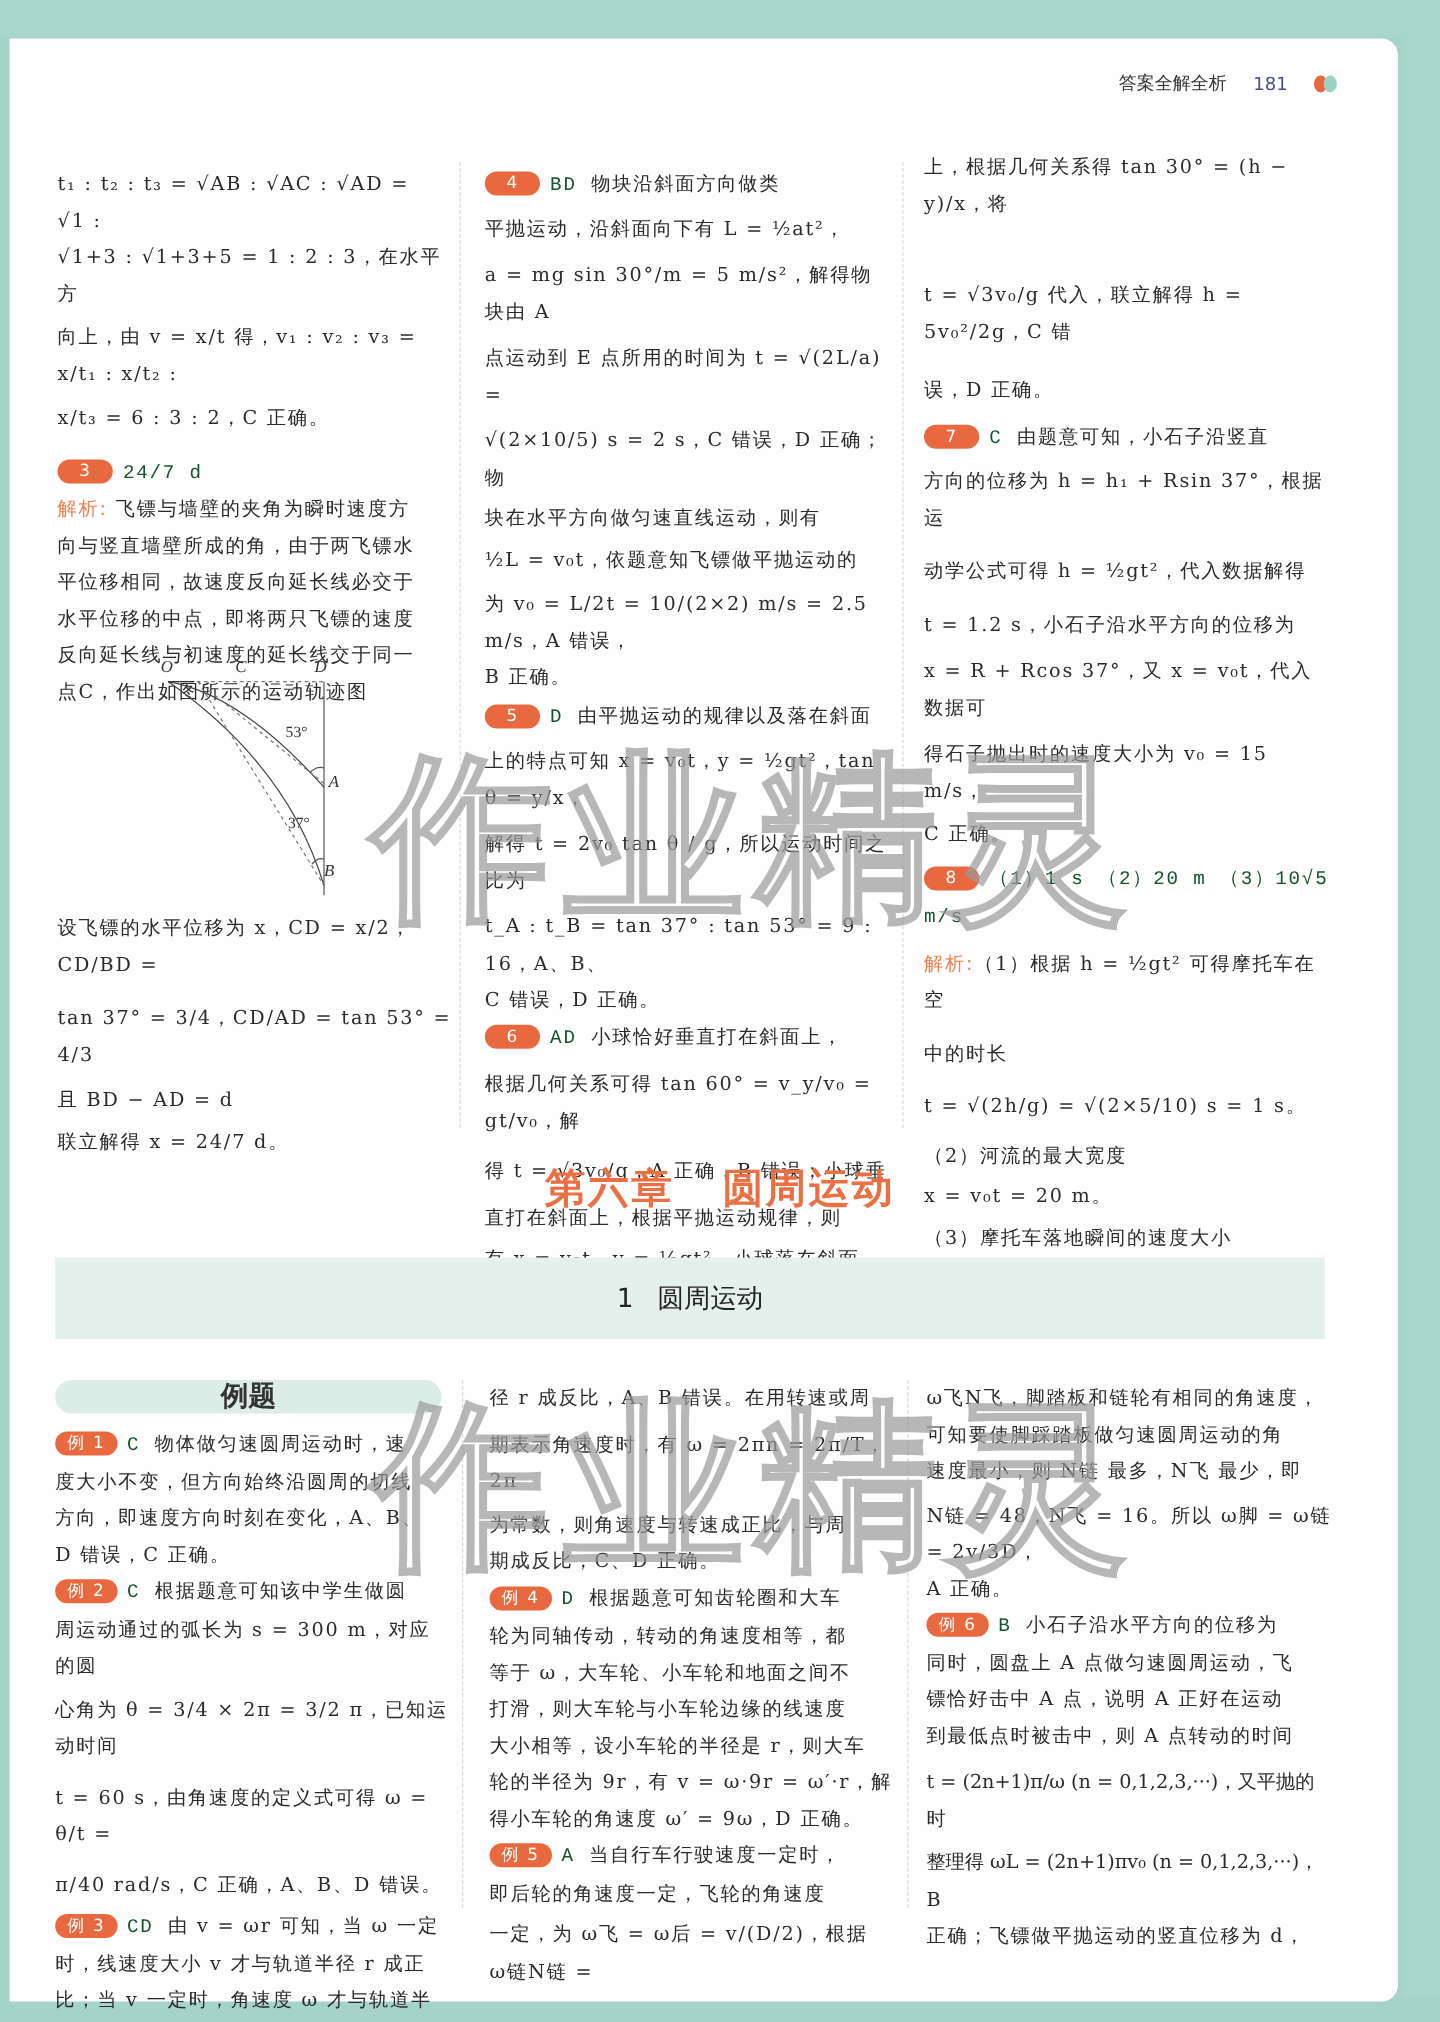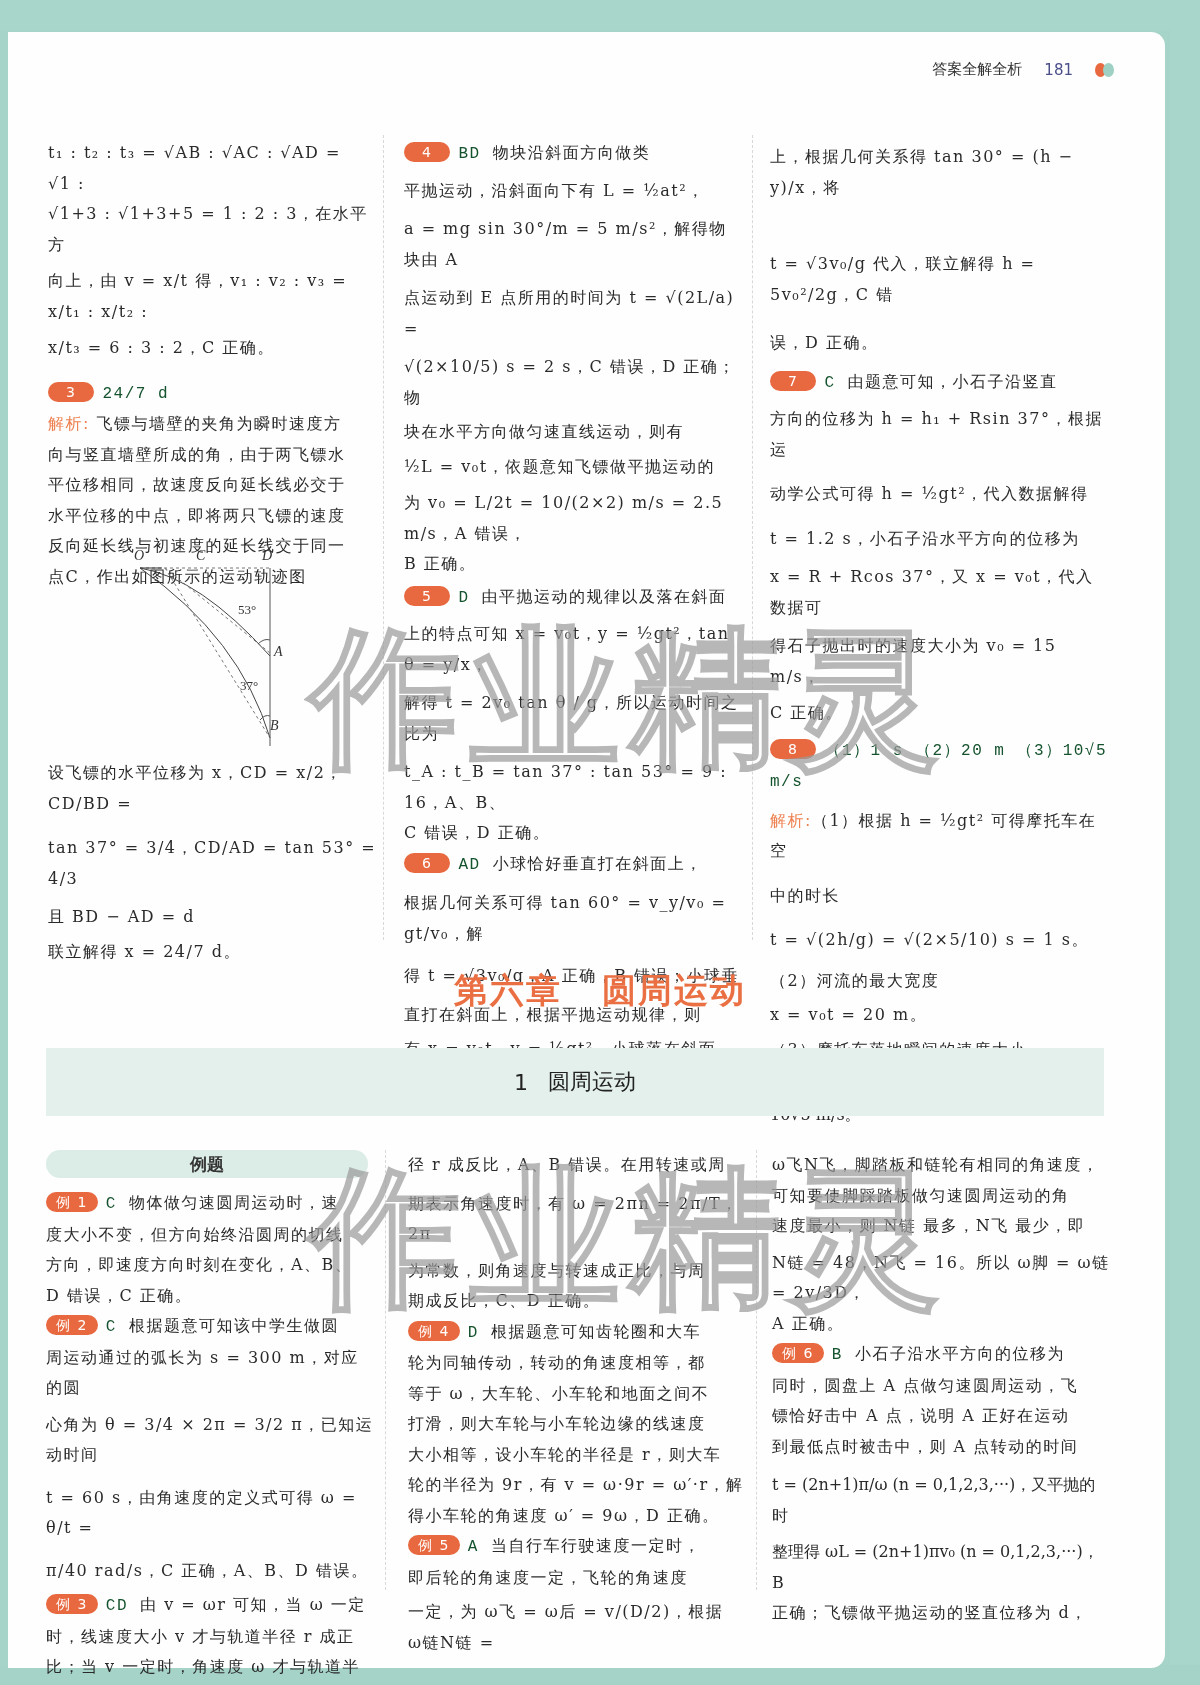--- a/index.html
+++ b/index.html
@@ -16,21 +16,21 @@
   .col{position:absolute;font-size:16px;line-height:30.5px;letter-spacing:1.5px;}
   .col p{margin:0;}
   .tag{display:inline-block;background:#e8693f;color:#fff;font-family:"DejaVu Sans","Liberation Sans",sans-serif;font-size:14px;line-height:20px;padding:0 18px;border-radius:10px;margin-right:8px;vertical-align:1px;}
   .ans{color:#14532d;font-family:Liberation Mono, monospace;margin-right:12px;}
   .jx{color:#ee8050;font-family:"DejaVu Sans","Liberation Sans",sans-serif;}
   .vdiv{position:absolute;width:0;border-left:1px dashed #d8d8d8;}
   .chapter{position:absolute;left:0;width:1200px;top:968px;text-align:center;font-family:"DejaVu Sans","Liberation Sans",sans-serif;font-weight:bold;font-size:34px;color:#ea7043;letter-spacing:2px;}
   .chapter span+span{margin-left:40px;}
   .section-band{position:absolute;left:46px;top:1048px;width:1058px;height:68px;background:#e4f0ec;display:flex;align-items:center;justify-content:center;font-family:"DejaVu Sans","Liberation Sans",sans-serif;font-size:22px;color:#222;}
   .section-band span+span{margin-left:20px;}
-  .ex-pill{position:absolute;left:46px;top:1150px;width:322px;height:28px;border-radius:14px;background:#dcece7;text-align:center;font-family:"DejaVu Sans","Liberation Sans",sans-serif;font-weight:bold;font-size:17px;line-height:28px;color:#333;}
+  .ex-pill{position:absolute;left:46px;top:1150px;width:322px;height:28px;border-radius:14px;background:#dcece7;text-align:center;font-family:"DejaVu Sans","Liberation Sans",sans-serif;font-weight:bold;font-size:23px;line-height:28px;color:#333;}
   .figure{position:absolute;left:130px;top:548px;width:170px;height:205px;}
   .watermark{position:absolute;font-family:"DejaVu Sans","Liberation Sans",sans-serif;font-weight:bold;font-size:150px;color:transparent;-webkit-text-stroke:2px #9a9a9a;letter-spacing:10px;opacity:.7;pointer-events:none;}
 </style>
 </head>
 <body>
 
 <div class="top-band"></div>
 <div class="right-band"></div>
 <div class="bottom-band"></div>
 
@@ -111,21 +111,21 @@
   <p style="margin-top:8px">解得 t = 2v₀ tan θ / g，所以运动时间之比为</p>
   <p style="margin-top:8px">t_A : t_B = tan 37° : tan 53° = 9 : 16，A、B、</p>
   <p>C 错误，D 正确。</p>
   <p><span class="tag">6</span><span class="ans">AD</span><span>小球恰好垂直打在斜面上，</span></p>
   <p style="margin-top:8px">根据几何关系可得 tan 60° = v_y/v₀ = gt/v₀，解</p>
   <p style="margin-top:12px">得 t = √3v₀/g，A 正确，B 错误；小球垂</p>
   <p style="margin-top:8px">直打在斜面上，根据平抛运动规律，则</p>
   <p style="margin-top:4px">有 x = v₀t，y = ½gt²，小球落在斜面</p>
 </div>
 
-<div class="col" style="left:770px;top:142px;width:340px">
+<div class="col" style="left:770px;top:124px;width:340px">
   <p>上，根据几何关系得 tan 30° = (h − y)/x，将</p>
   <p style="margin-top:46px">t = √3v₀/g 代入，联立解得 h = 5v₀²/2g，C 错</p>
   <p style="margin-top:18px">误，D 正确。</p>
   <p style="margin-top:8px"><span class="tag">7</span><span class="ans">C</span><span>由题意可知，小石子沿竖直</span></p>
   <p style="margin-top:6px">方向的位移为 h = h₁ + Rsin 37°，根据运</p>
   <p style="margin-top:14px">动学公式可得 h = ½gt²，代入数据解得</p>
   <p style="margin-top:14px">t = 1.2 s，小石子沿水平方向的位移为</p>
   <p style="margin-top:8px">x = R + Rcos 37°，又 x = v₀t，代入数据可</p>
   <p style="margin-top:8px">得石子抛出时的速度大小为 v₀ = 15 m/s，</p>
   <p style="margin-top:6px">C 正确。</p>

